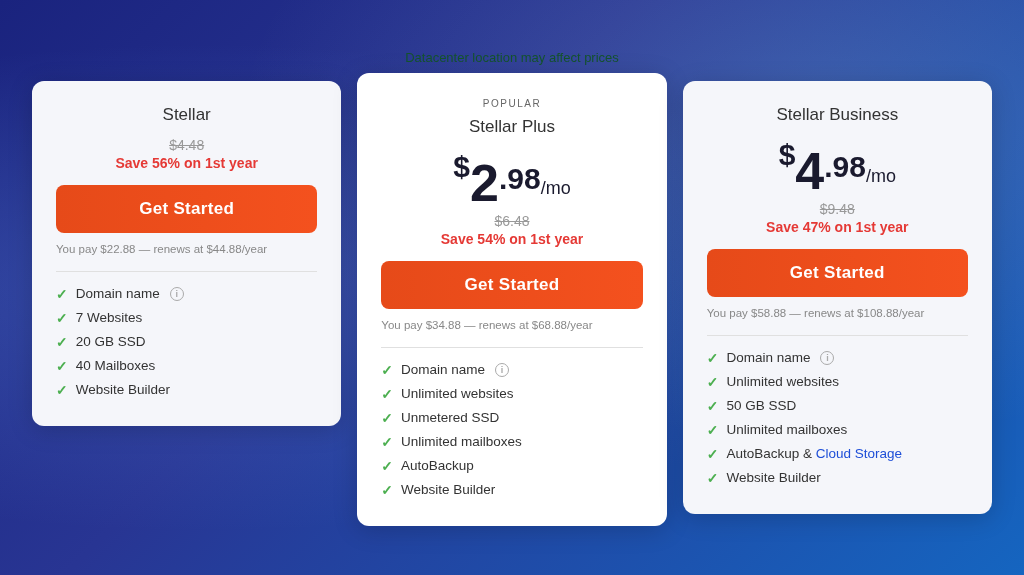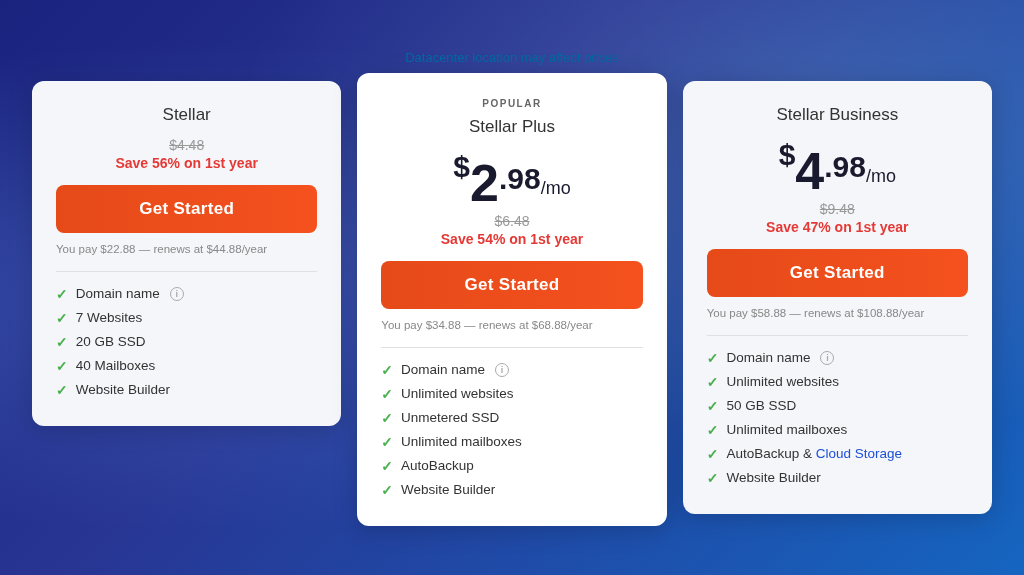--- a/index.html
+++ b/index.html
@@ -20,21 +20,21 @@
     body::before {
       content: '';
       position: absolute;
       top: 0; left: 0; right: 0; bottom: 0;
       background: radial-gradient(ellipse at 20% 50%, rgba(100,149,237,0.3) 0%, transparent 60%),
                   radial-gradient(ellipse at 80% 20%, rgba(173,216,230,0.2) 0%, transparent 50%);
       pointer-events: none;
     }
 
     .datacenter-notice {
-      color: #0369a1;
+      color: #14532d;
       font-size: 13px;
       margin-bottom: 16px;
       text-align: center;
       position: relative;
       z-index: 1;
     }
 
     .pricing-grid {
       display: flex;
       gap: 16px;
@@ -60,21 +60,21 @@
       padding-top: 20px;
     }
 
     .popular-badge-wrapper {
       text-align: center;
       margin-bottom: 6px;
     }
 
     .popular-badge {
       font-size: 10px;
-      font-weight: 700;
+      font-weight: 400;
       letter-spacing: 1.5px;
       color: #666;
       text-transform: uppercase;
     }
 
     .plan-name {
       text-align: center;
       font-size: 17px;
       font-weight: 500;
       color: #333;

